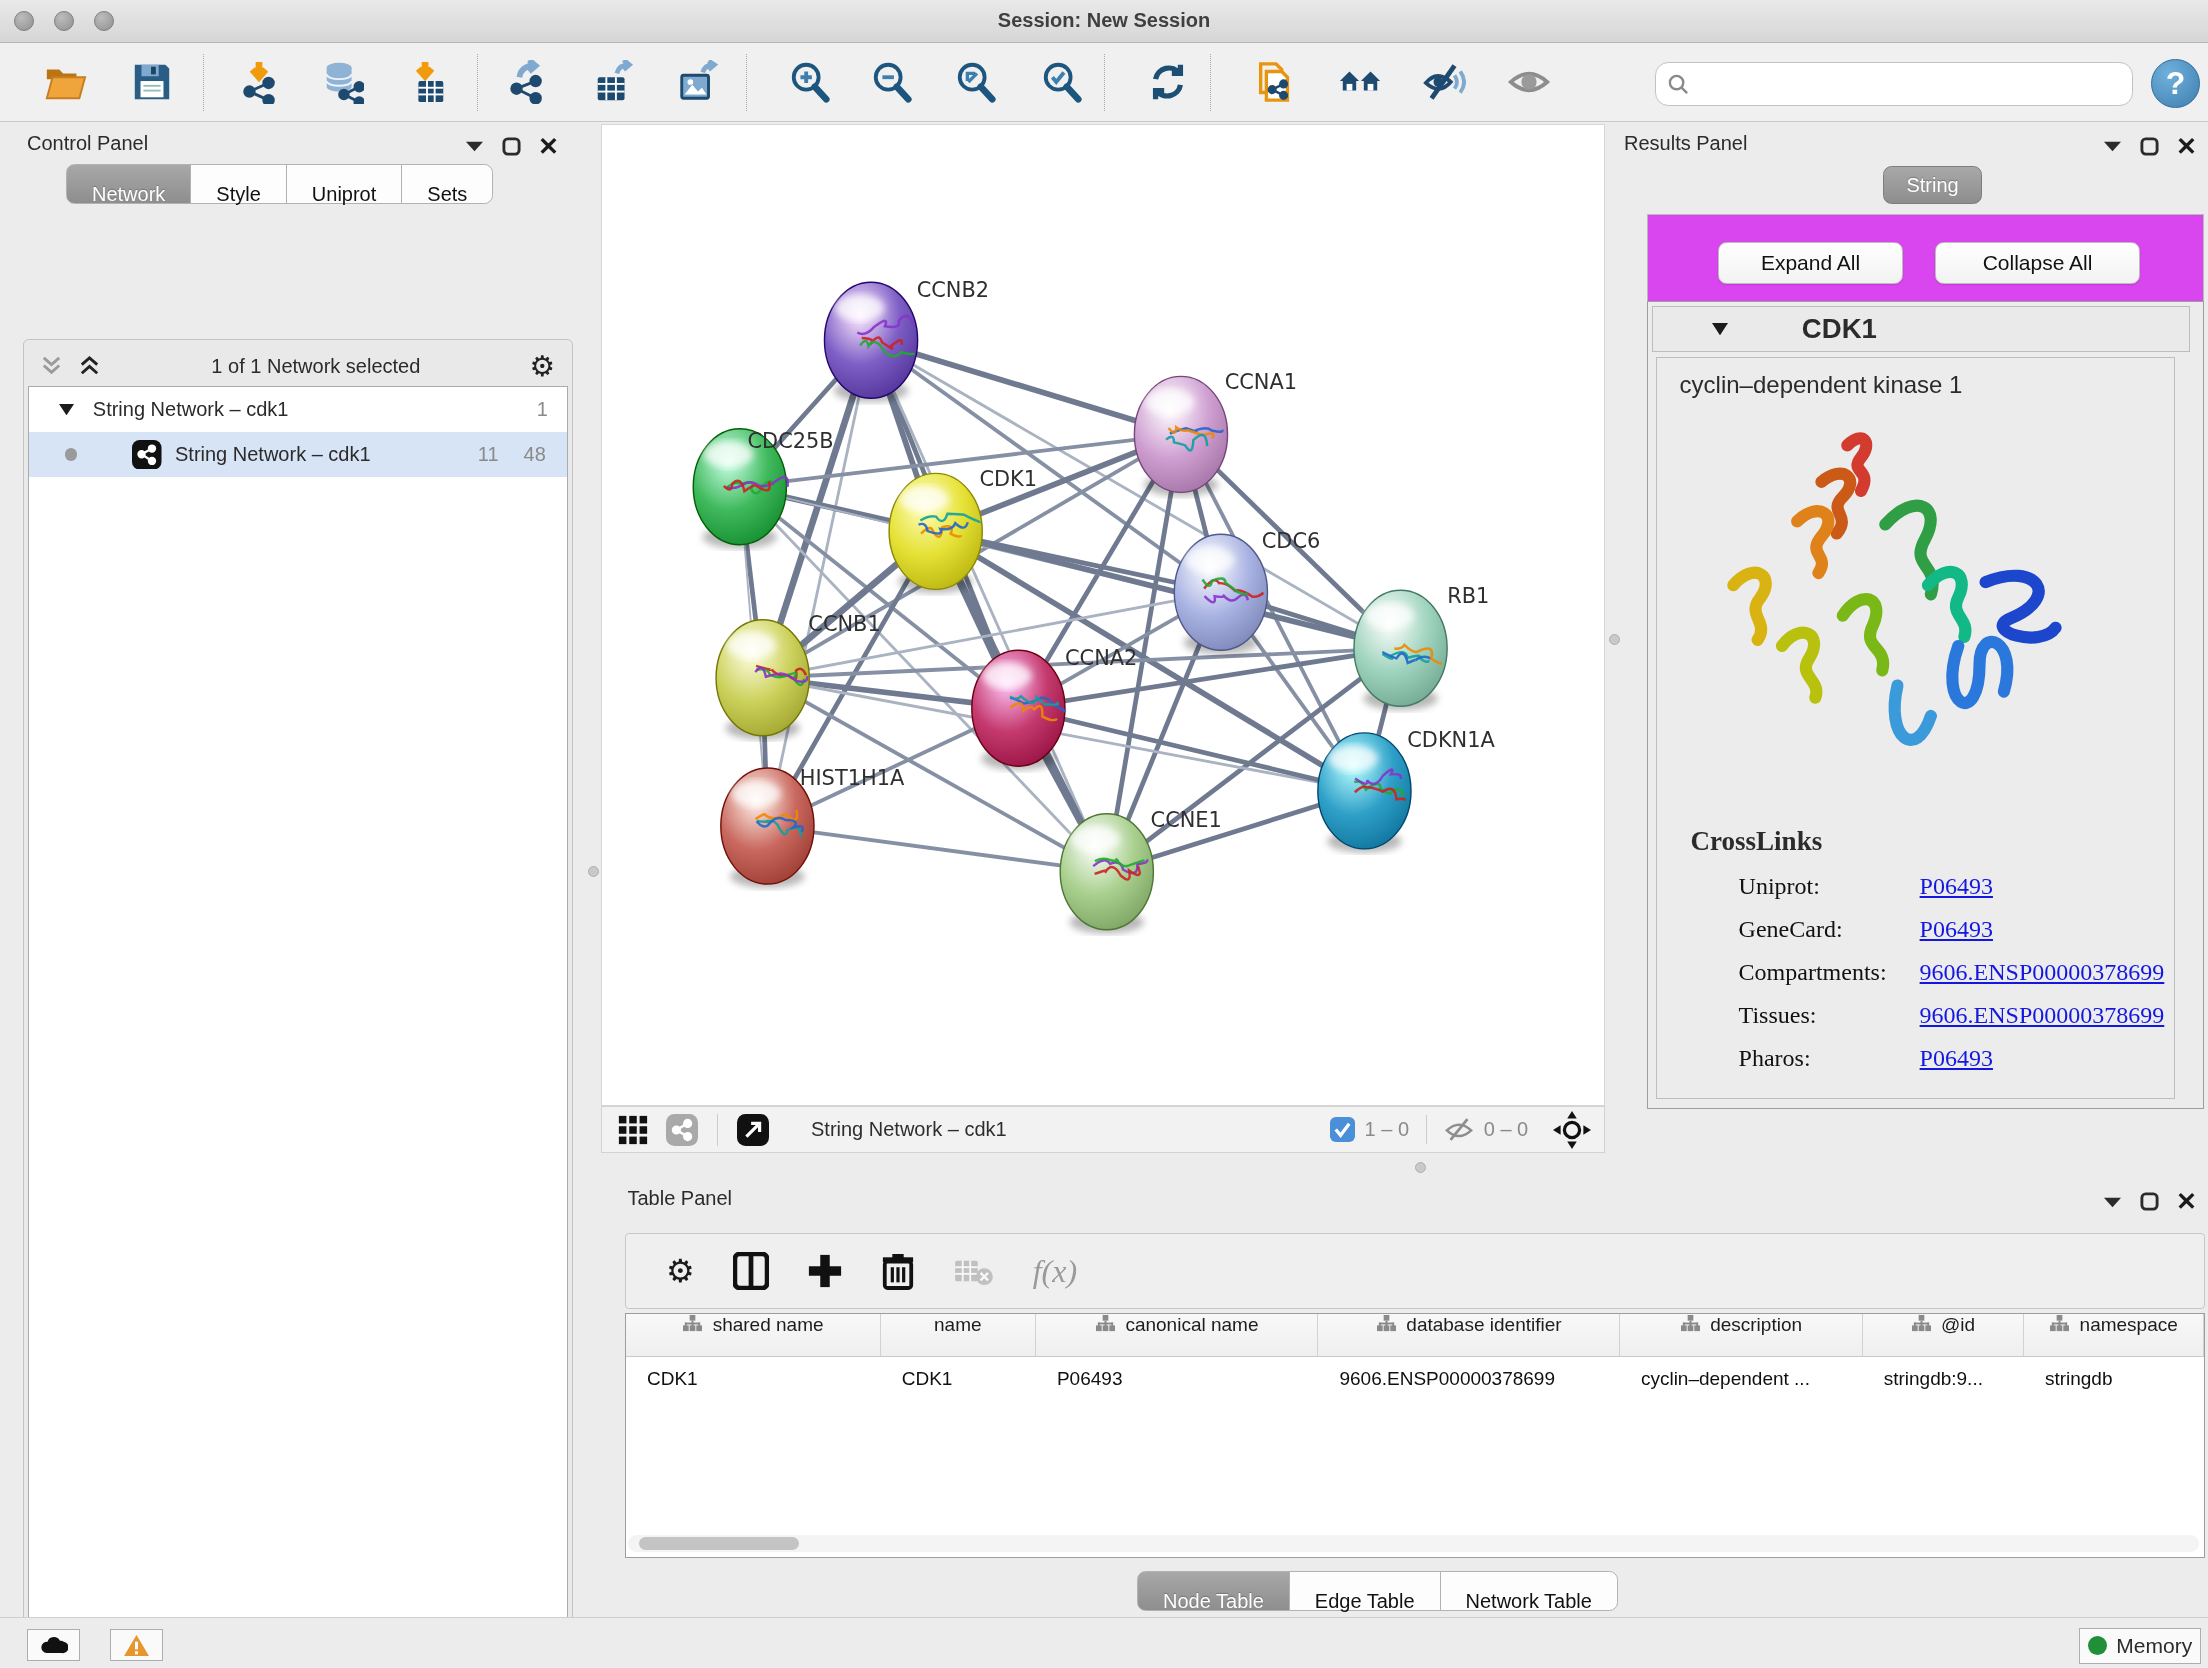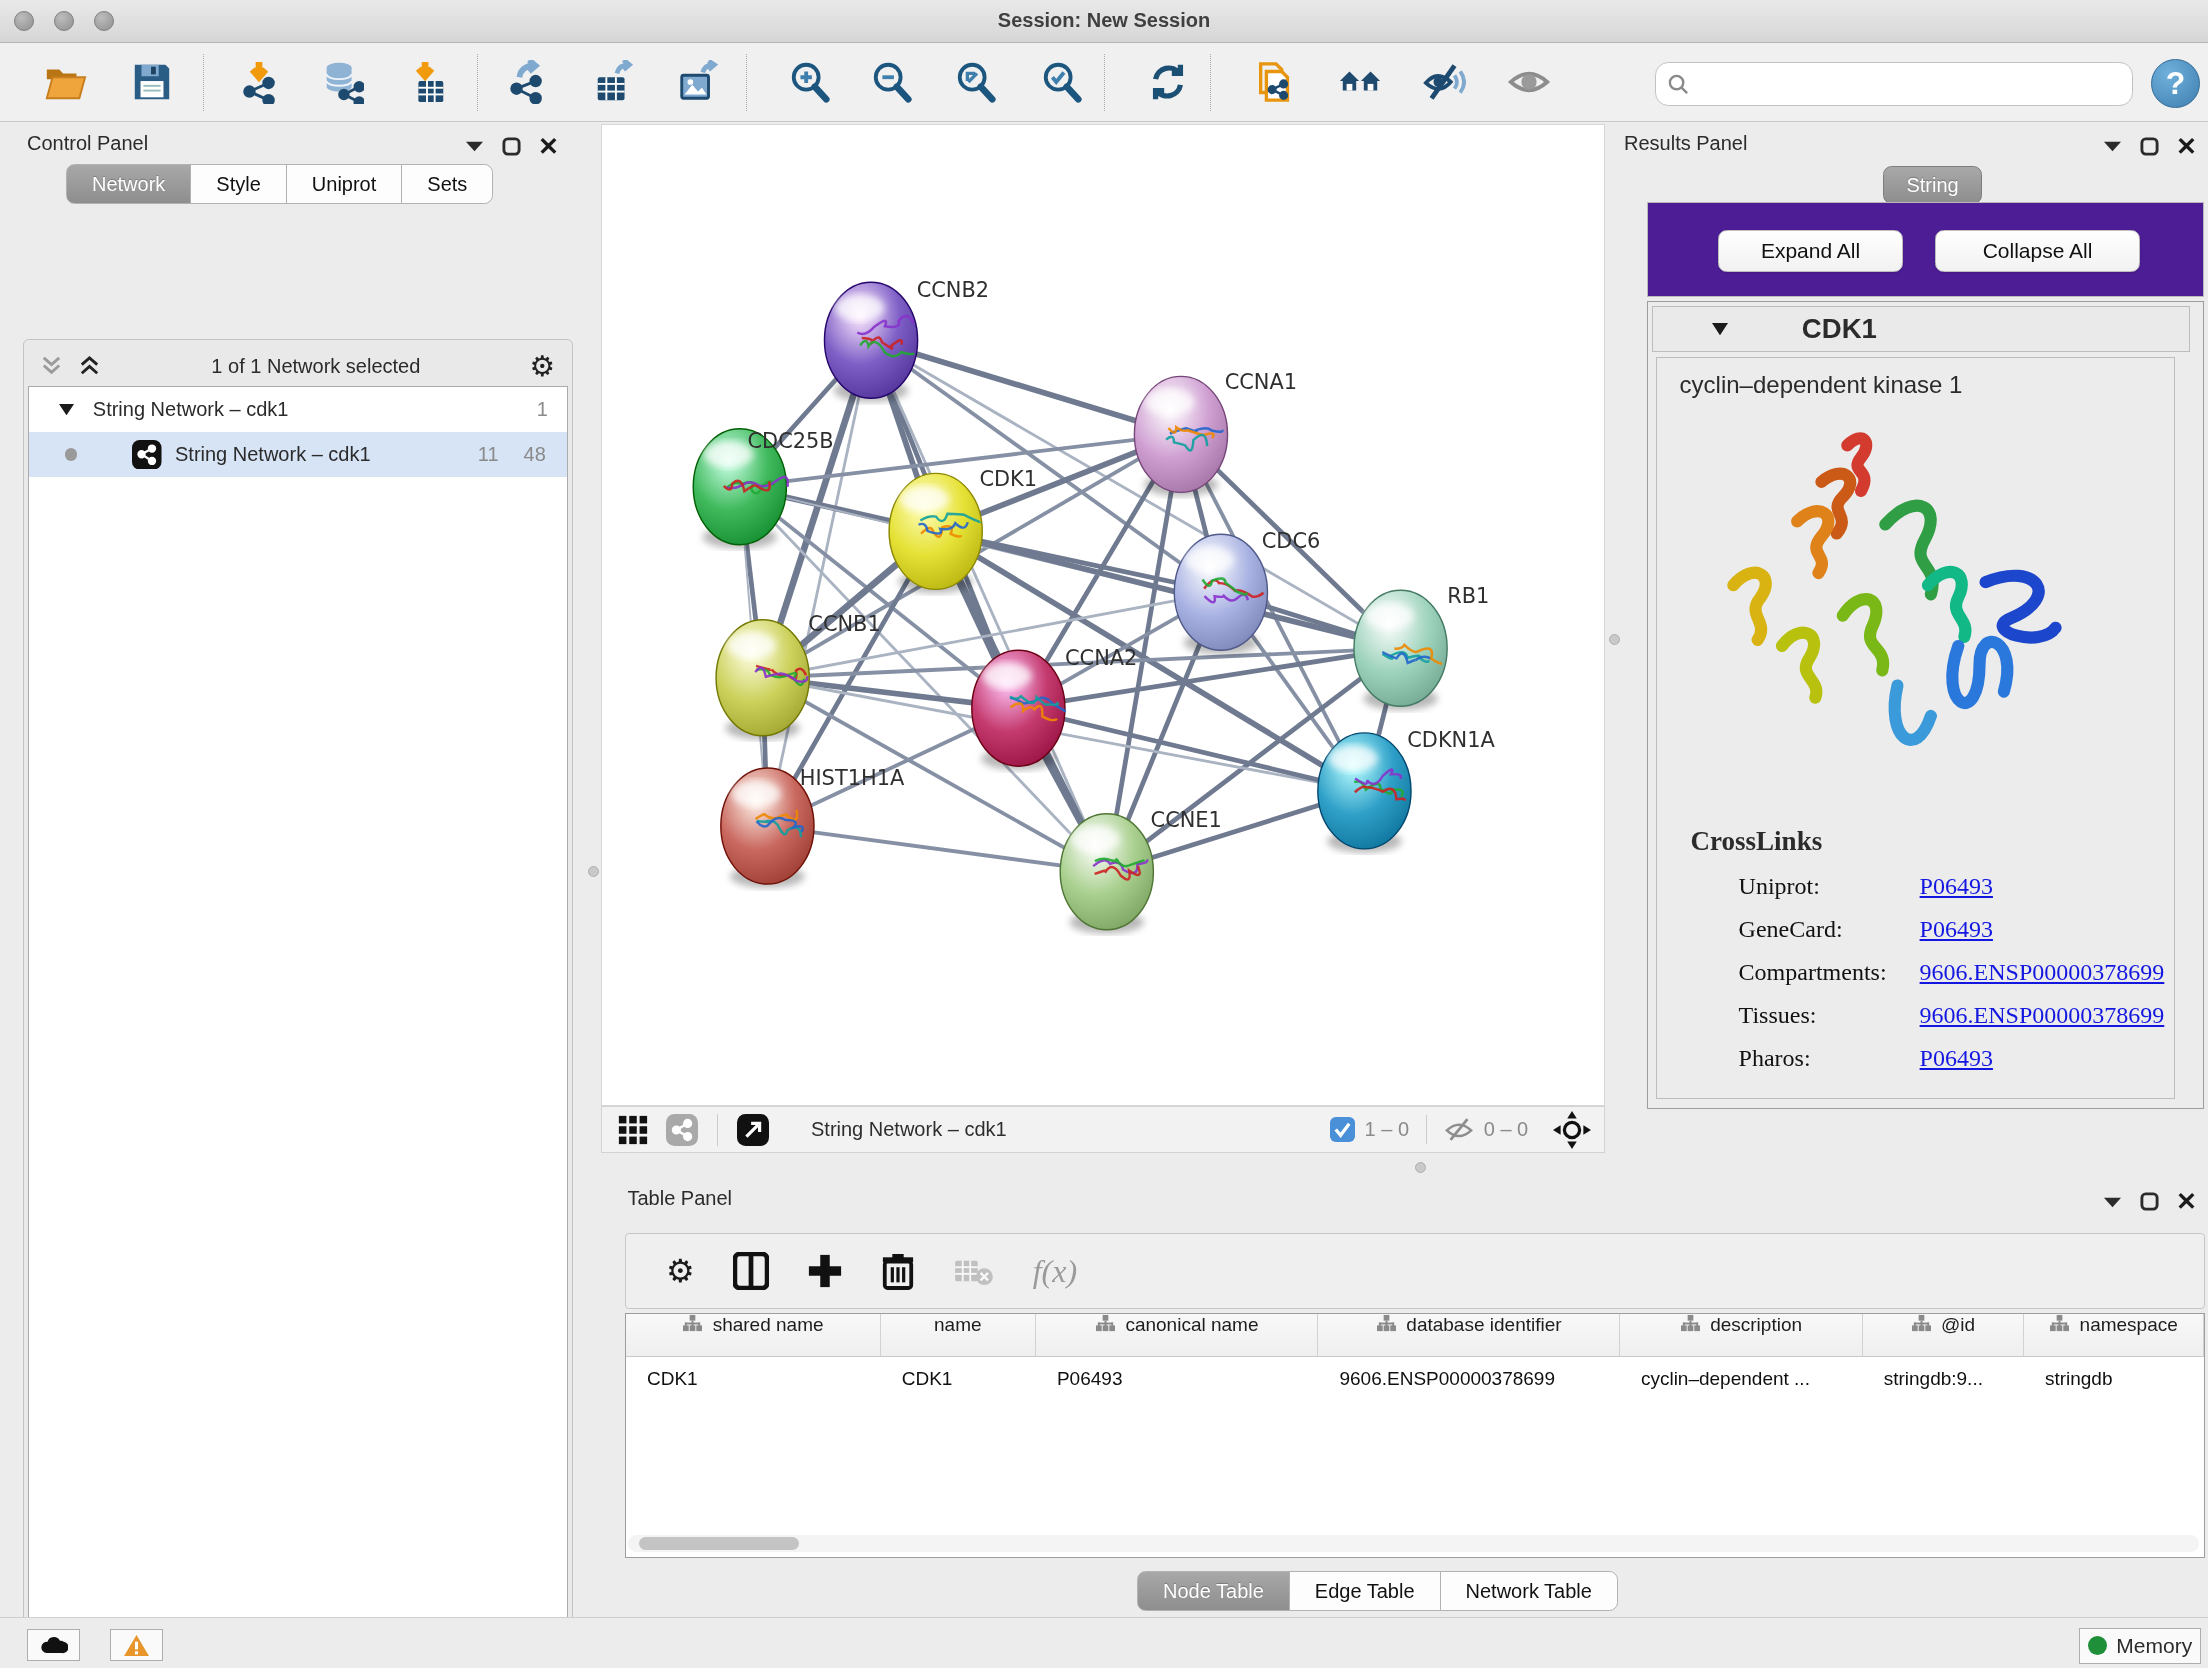--- a/index.html
+++ b/index.html
@@ -23,21 +23,21 @@
   .searchbox input { border:none; outline:none; font-size:19px; width:409px; background:transparent; font-family:"Liberation Sans",sans-serif; }
   .helpbtn { left:2163px; top:57px; width:49px; height:49px; border-radius:50%;
     background:radial-gradient(circle at 35% 30%, #6fb0dc, #3f7fb0); color:#fff; font-size:32px; font-weight:bold;
     display:flex; align-items:center; justify-content:center; border:1px solid #2f6a96; top:16px; left:2151px;}
 
   
   .panel-title { font-size:20px; color:#2b2b2b; }
   .pan-ctl { display:flex; gap:17px; align-items:center; }
   .pan-ctl span { font-size:19px; color:#1b1b1b; }
   .segtabs { display:flex; }
-  .segtab { height:40px; line-height:38px; padding:0 25px; background:#fdfdfd; border:1px solid #b2b2b2;
+  .segtab { height:40px; line-height:38px; padding:10px 25px; background:#fdfdfd; border:1px solid #b2b2b2;
     margin-left:-1px; font-size:20px; color:#111; cursor:pointer; }
   .segtab.first { border-radius:8.6px 0 0 8.6px; }
   .segtab.last { border-radius:0 8.6px 8.6px 0; }
   .segtab.sel { background:linear-gradient(#a8a8a8,#8e8e8e); color:#fff; text-shadow:0 -1px 1px rgba(0,0,0,.25); }
 
   
   .cp-box { left:23px; top:217px; width:550px; height:1381px; background:#e9e9e9; border:1px solid #c3c3c3; border-radius:5.7px; }
   .cp-head { left:0; top:7.6px; width:100%; height:38px; display:flex; align-items:center; }
   .cp-list { left:3.8px; top:46px; width:540px; height:1330px; background:#fff; border:1px solid #ababab; }
   .treerow { display:flex; align-items:center; height:45px; font-size:20px; }
@@ -45,21 +45,21 @@
   .rowsel { background:#d7e4f6; }
 
   
   .canvas { left:601px; top:124px; width:1004px; height:982px; background:#fff; border:1px solid #d7d7d7; }
   .canvasbar { left:601px; top:1106px; width:1004px; height:47px; background:#f2f2f2; border:1px solid #d2d2d2;
     display:flex; align-items:center; }
   .cbtxt { font-size:20px; color:#2e2e2e; }
   .cbcnt { font-size:20px; color:#8a8a8a; }
 
   
-  .rp-btnbox { left:1647px; top:202px; width:557px; height:95px; background:#4c1d95; border:1px solid #b9b9b9;text-decoration:underline; }
+  .rp-btnbox { left:1647px; top:214px; width:557px; height:95px; background:#d946ef; border:1px solid #b9b9b9;text-decoration:underline; }
   .rp-scroll { left:1647px; top:301px; width:557px; height:808px; background:#ececec; border:1px solid #9d9d9d; }
   .btn { background:linear-gradient(#ffffff,#f2f2f2); border:1px solid #bdbdbd; border-radius:8.6px;
     font-size:21px; color:#111; display:flex; align-items:center; justify-content:center; cursor:pointer;
     box-shadow:0 1px 1.9px rgba(0,0,0,.12); }
   .stringpill { background:linear-gradient(#a9a9a9,#8d8d8d); border:1px solid #7d7d7d; color:#fff; border-radius:8.6px;
     font-size:20px; display:flex; align-items:center; justify-content:center; text-shadow:0 -1px 1px rgba(0,0,0,.25); }
   .rp-sechead { left:3.8px; top:3.8px; width:538px; height:46px; background:#eaeaea; border:1px solid #bdbdbd;
     display:flex; align-items:center; }
   .rp-inner { left:7.6px; top:55px; width:519px; height:742px; background:#ececec; border:1px solid #bdbdbd; }
   .serif { font-family:"Liberation Serif", serif; }

